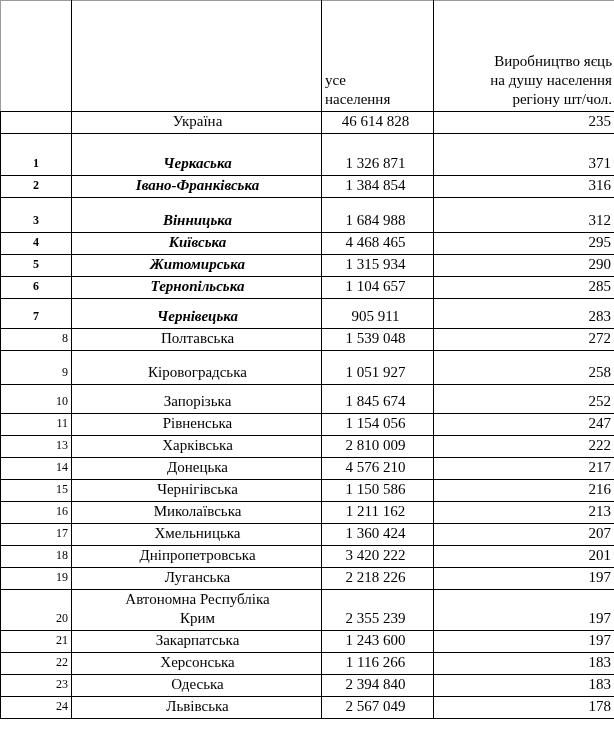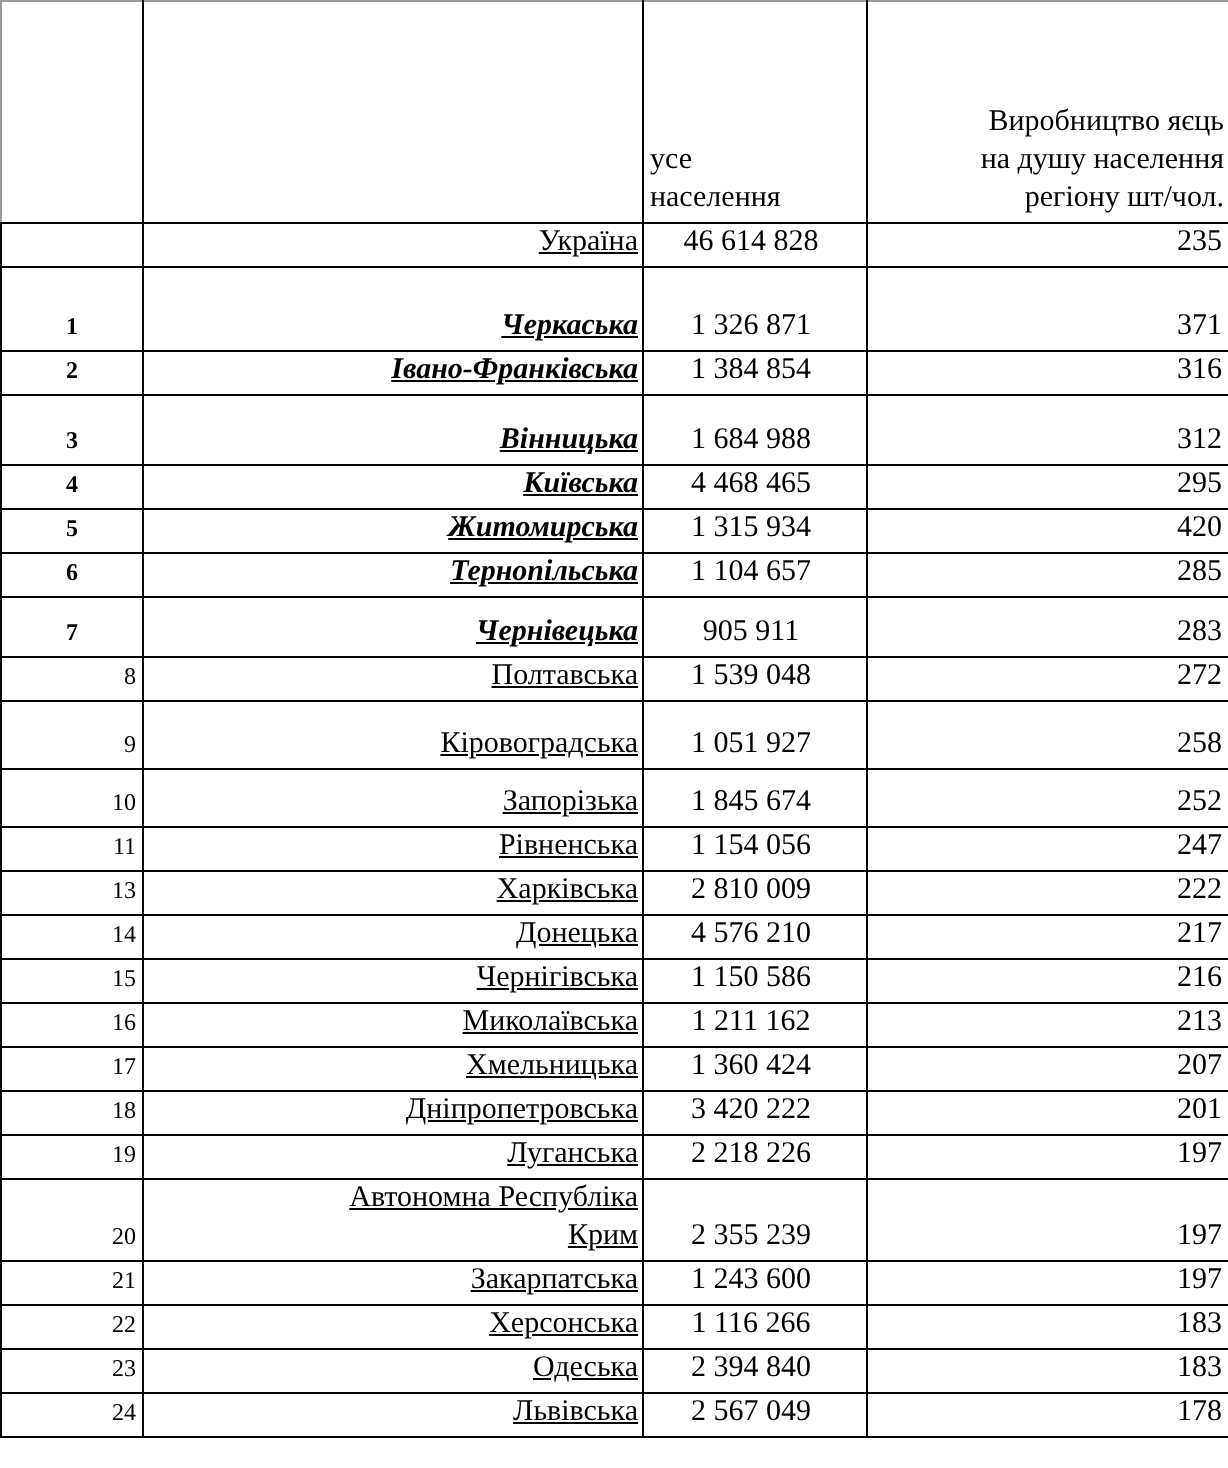--- a/index.html
+++ b/index.html
@@ -48,24 +48,23 @@
     font-size: 12px;
     text-align: right;
     padding: 0 3px 2px 0;
   }
   td.c1.emph {
     font-weight: bold;
     text-align: center;
     padding: 0 0 2px 0;
   }
   td.c2 {
-    text-align: right;
+    text-align: center;
     white-space: pre-line;
     padding: 0 2px 2px 4px;
-    text-decoration: underline;
   }
   td.c2.emph {
     font-weight: bold;
     font-style: italic;
   }
   td.c3 {
     text-align: center;
     padding: 0 4px 2px 0;
   }
   td.c4 {
@@ -123,21 +122,21 @@
         <tr style="height: 21px;">
           <td class="c1 emph">4</td>
           <td class="c2 emph">Київська</td>
           <td class="c3">4 468 465</td>
           <td class="c4">295</td>
         </tr>
         <tr style="height: 21px;">
           <td class="c1 emph">5</td>
           <td class="c2 emph">Житомирська</td>
           <td class="c3">1 315 934</td>
-          <td class="c4">420</td>
+          <td class="c4">290</td>
         </tr>
         <tr style="height: 22px;">
           <td class="c1 emph">6</td>
           <td class="c2 emph">Тернопільська</td>
           <td class="c3">1 104 657</td>
           <td class="c4">285</td>
         </tr>
         <tr style="height: 30px;">
           <td class="c1 emph">7</td>
           <td class="c2 emph">Чернівецька</td>

